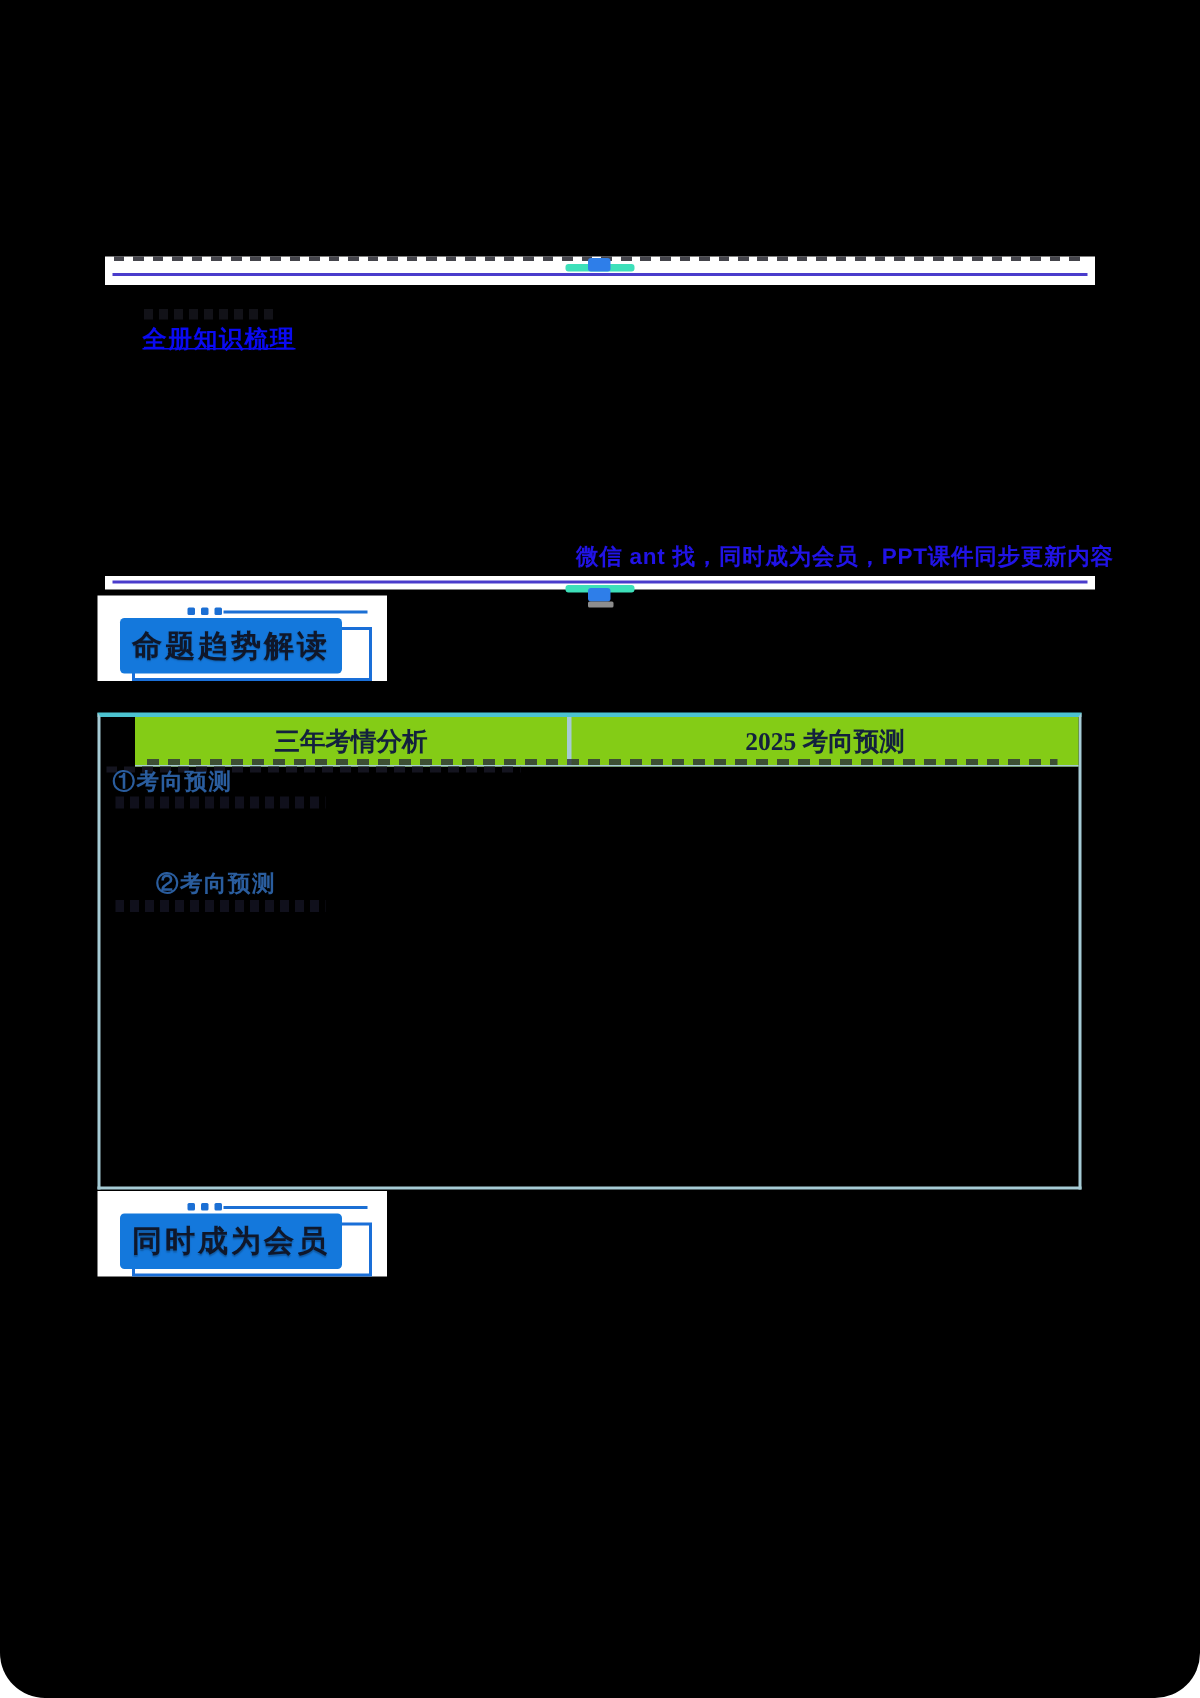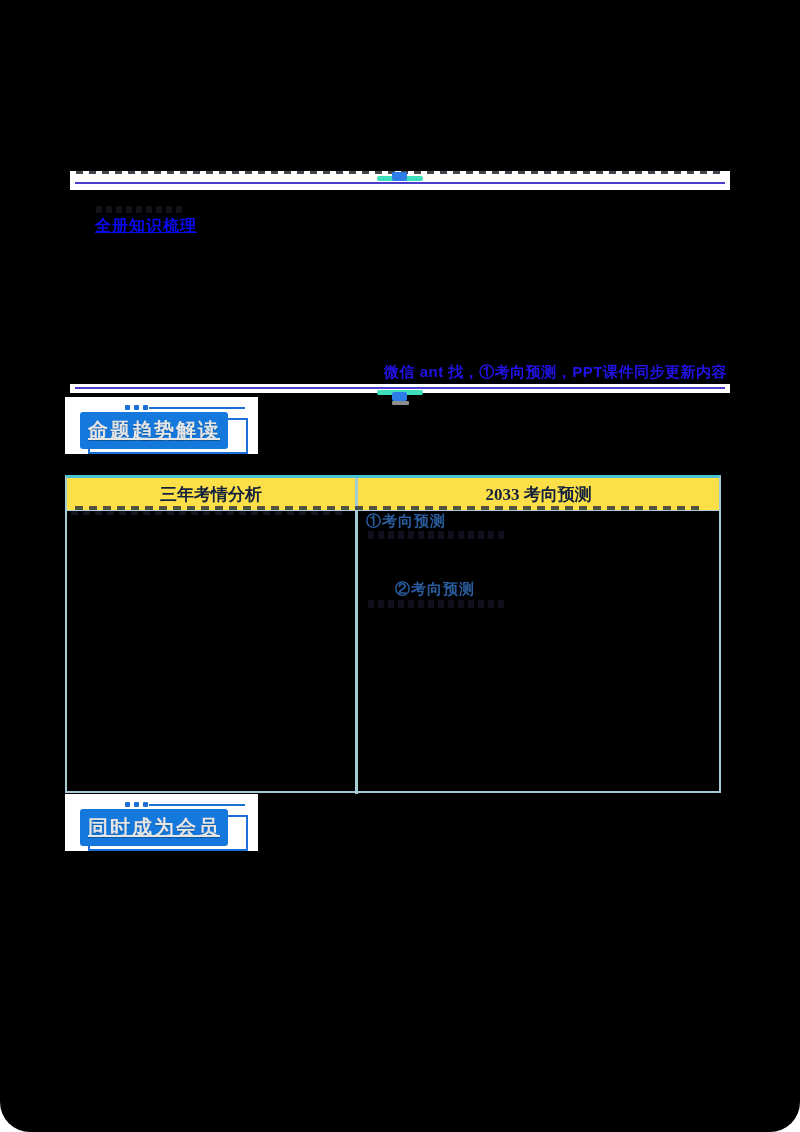--- a/index.html
+++ b/index.html
@@ -57,47 +57,46 @@
   .badge-dots i{width:5px;height:5px;background:#1b6fd4;border-radius:1px;}
   .badge-topline{position:absolute;left:84px;top:10px;width:96px;height:2px;background:#1b6fd4;}
   .badge-outline{
     position:absolute;left:23px;top:21px;width:156px;height:32px;
     border:2px solid #1a6fd8;background:transparent;
   }
   .badge-fill{
     position:absolute;left:15px;top:15px;width:148px;height:37px;
     background:#1478dc;border-radius:3px;
     display:flex;align-items:center;justify-content:center;
-    color:#e5e5e5;font-weight:bold;font-size:20px;letter-spacing:2px;
+    color:#0f172a;font-weight:bold;font-size:20px;letter-spacing:2px;
     text-shadow:0 1px 1px rgba(0,0,0,.25);
-    text-decoration:underline;
   }
   
   .an-table{
     position:absolute;left:65px;top:475px;width:656px;height:318px;
     border:2px solid #a6cbd5;border-top:3px solid #4cc3d0;
     box-sizing:border-box;background:#000;
   }
   .an-header{
-    display:flex;height:32px;background:#fde047;
-    border-bottom:1px solid #a6cbd5;position:relative;
+    display:flex;height:32px;background:#84cc16;
+    border-bottom:1px solid #a6cbd5;position:relative;margin-left:23px;
   }
   .an-header .hcell{
     display:flex;align-items:center;justify-content:center;
     font-family:"Liberation Serif", serif;font-weight:bold;
     font-size:17px;color:#13213d;
   }
   .hcell.left{width:291px;border-right:3px solid #a6cbd5;box-sizing:border-box;}
   .hcell.right{flex:1;}
   .header-bottom-dashes{
     position:absolute;left:8px;right:14px;bottom:0;height:4px;
     background:repeating-linear-gradient(90deg,#2a2f3a 0 8px,transparent 8px 14px);
     opacity:.8;
   }
-  .an-body{display:flex;height:283px;}
+  .an-body{display:flex;height:283px;flex-direction:column;}
   .bcell.left{width:291px;border-right:3px solid #a6cbd5;box-sizing:border-box;position:relative;}
   .bcell.right{flex:1;position:relative;}
   .cell-top-smudge{
     position:absolute;left:4px;right:8px;top:0;height:4px;
     background:repeating-linear-gradient(90deg,#14141f 0 7px,transparent 7px 12px);
   }
   .pred-item{
     position:absolute;left:8px;
     font-size:15px;font-weight:bold;color:#2a5d9e;letter-spacing:1px;
   }
@@ -119,21 +118,21 @@
     <div class="band-dashes"></div>
     <div class="purple-line"></div>
     <div class="teal-bar"></div>
     <div class="blue-tab"></div>
   </div>
 
   <div class="faint-row"></div>
 
   <div class="top-link">全册知识梳理</div>
 
-  <div class="promo">微信 ant 找，①考向预测，PPT课件同步更新内容</div>
+  <div class="promo">微信 ant 找，同时成为会员，PPT课件同步更新内容</div>
 
   <div class="divider-band band-2">
     <div class="purple-line"></div>
     <div class="teal-bar"></div>
     <div class="blue-tab"></div>
     <div class="gray-smudge"></div>
   </div>
 
   <div class="badge-group badge-1">
     <div class="badge-patch"></div>
@@ -143,21 +142,21 @@
         <i></i>
       </div>
     <div class="badge-topline"></div>
     <div class="badge-outline"></div>
     <div class="badge-fill">命题趋势解读</div>
   </div>
 
   <div class="an-table">
     <div class="an-header">
       <div class="hcell left">三年考情分析</div>
-      <div class="hcell right">2033 考向预测</div>
+      <div class="hcell right">2025 考向预测</div>
       <div class="header-bottom-dashes"></div>
     </div>
     <div class="an-body">
       <div class="bcell left">
         <div class="cell-top-smudge"></div>
       </div>
       <div class="bcell right">
         <div class="pred-item pred-1">①考向预测</div>
         <div class="pred-sub sub-1"></div>
         <div class="pred-item pred-2">②考向预测</div>

